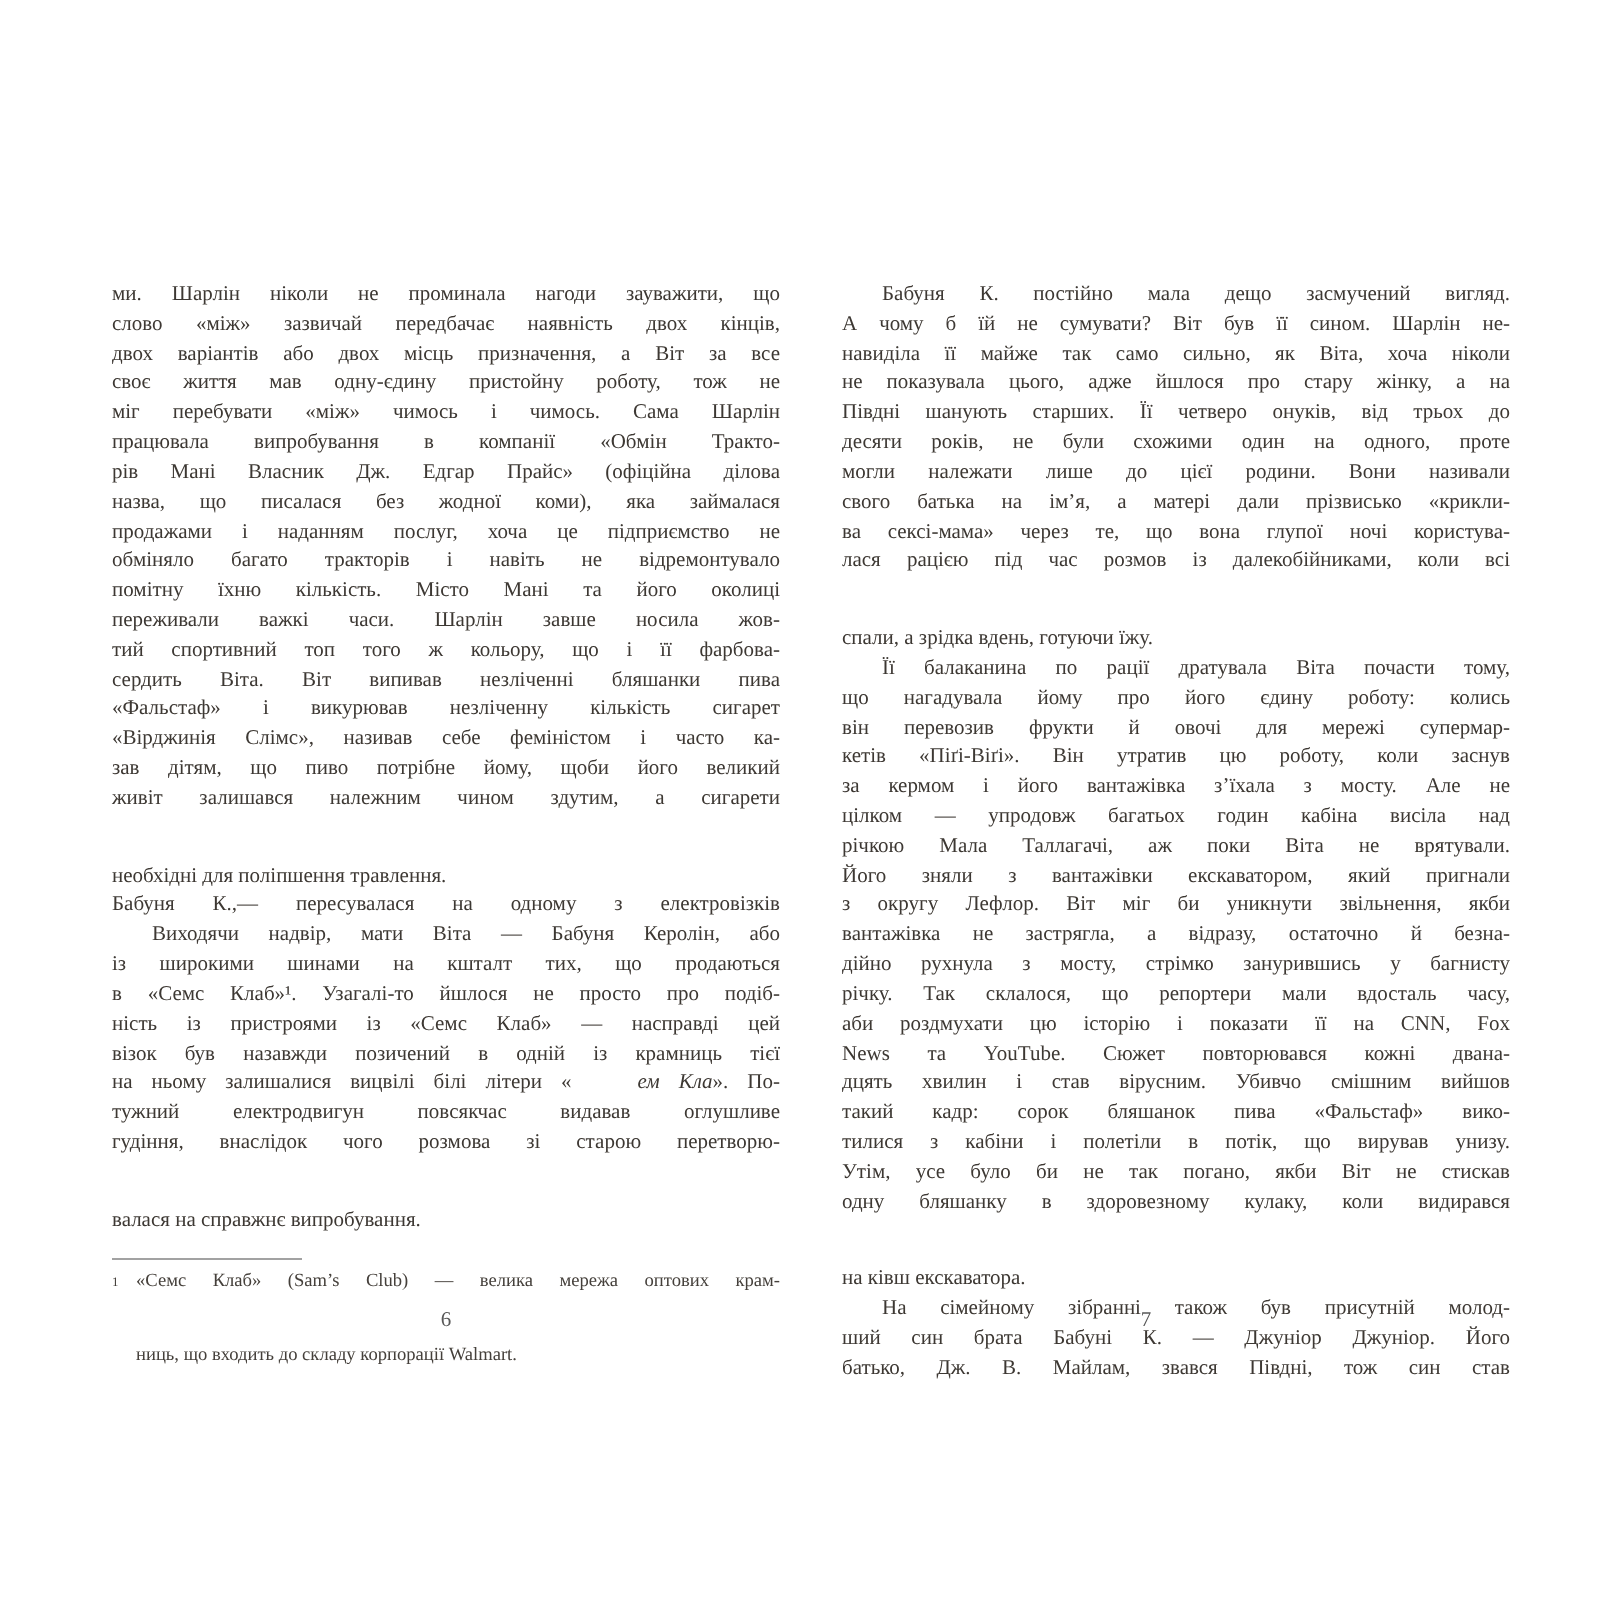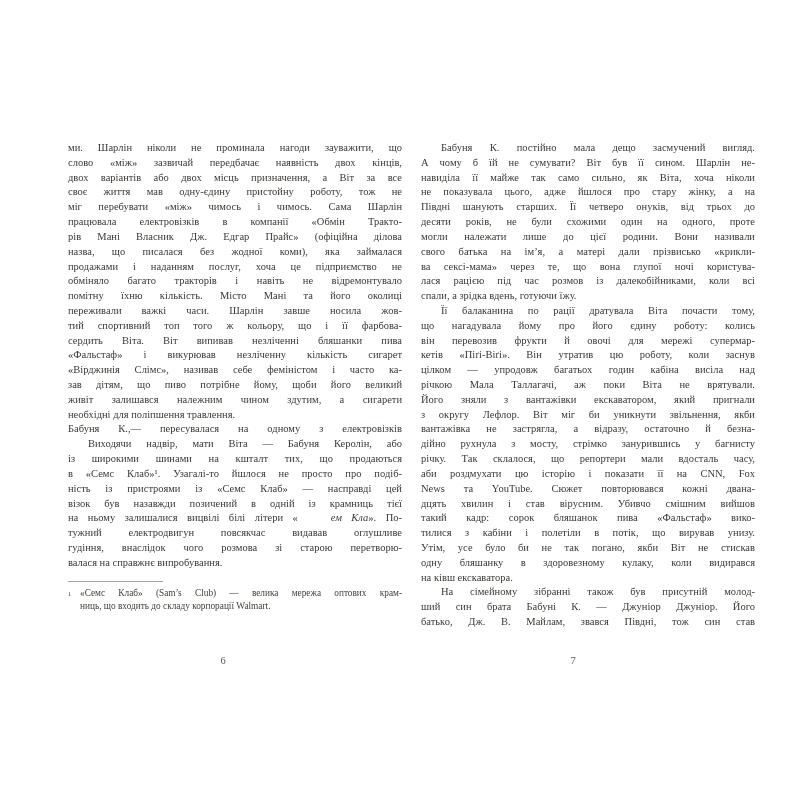--- a/index.html
+++ b/index.html
@@ -11,27 +11,27 @@
     overflow: hidden;
   }
   .page {
     position: absolute;
     top: 141px;
     width: 334px;
     color: #3d3833;
     font-size: 10.5px;
     line-height: 14.82px;
   }
-  .page-left  { left: 68px; }
+  .page-left  { left: 56px; }
   .page-right { left: 421px; }
   .line {
     text-align: justify;
     text-align-last: justify;
   }
-  .line.end { text-align-last: left; }
+  .line.end { text-align-last: left; margin-top: 24px; }
   .line.indent { text-indent: 20px; }
   .fn-rule {
     width: 95px; height: 1px;
     background: #a2a2a2;
     margin: 10px 0 5px 0;
   }
   .footnote {
     font-size: 9.3px;
     line-height: 13px;
     color: #45403b;
@@ -61,21 +61,21 @@
 
 <div>
 
   <div class="page page-left">
     <div>
         <div class="line">ми. Шарлін ніколи не проминала нагоди зауважити, що</div>
         <div class="line">слово «між» зазвичай передбачає наявність двох кінців,</div>
         <div class="line">двох варіантів або двох місць призначення, а Віт за все</div>
         <div class="line">своє життя мав одну-єдину пристойну роботу, тож не</div>
         <div class="line">міг перебувати «між» чимось і чимось. Сама Шарлін</div>
-        <div class="line">працювала електровізків в компанії «Обмін Тракто-</div>
+        <div class="line">працювала випробування в компанії «Обмін Тракто-</div>
         <div class="line">рів Мані Власник Дж. Едгар Прайс» (офіційна ділова</div>
         <div class="line">назва, що писалася без жодної коми), яка займалася</div>
         <div class="line">продажами і наданням послуг, хоча це підприємство не</div>
         <div class="line">обміняло багато тракторів і навіть не відремонтувало</div>
         <div class="line">помітну їхню кількість. Місто Мані та його околиці</div>
         <div class="line">переживали важкі часи. Шарлін завше носила жов-</div>
         <div class="line">тий спортивний топ того ж кольору, що і її фарбова-</div>
         <div class="line">сердить Віта. Віт випивав незліченні бляшанки пива</div>
         <div class="line">«Фальстаф» і викурював незліченну кількість сигарет</div>
         <div class="line">«Вірджинія Слімс», називав себе феміністом і часто ка-</div>
@@ -110,20 +110,21 @@
         <div class="line">десяти років, не були схожими один на одного, проте</div>
         <div class="line">могли належати лише до цієї родини. Вони називали</div>
         <div class="line">свого батька на ім’я, а матері дали прізвисько «крикли-</div>
         <div class="line">ва сексі-мама» через те, що вона глупої ночі користува-</div>
         <div class="line">лася рацією під час розмов із далекобійниками, коли всі</div>
         <div class="line end">спали, а зрідка вдень, готуючи їжу.</div>
         <div class="line indent">Її балаканина по рації дратувала Віта почасти тому,</div>
         <div class="line">що нагадувала йому про його єдину роботу: колись</div>
         <div class="line">він перевозив фрукти й овочі для мережі супермар-</div>
         <div class="line">кетів «Піґі-Віґі». Він утратив цю роботу, коли заснув</div>
+        <div class="line">за кермом і його вантажівка з’їхала з мосту. Але не</div>
         <div class="line">цілком — упродовж багатьох годин кабіна висіла над</div>
         <div class="line">річкою Мала Таллагачі, аж поки Віта не врятували.</div>
         <div class="line">Його зняли з вантажівки екскаватором, який пригнали</div>
         <div class="line">з округу Лефлор. Віт міг би уникнути звільнення, якби</div>
         <div class="line">вантажівка не застрягла, а відразу, остаточно й безна-</div>
         <div class="line">дійно рухнула з мосту, стрімко занурившись у багнисту</div>
         <div class="line">річку. Так склалося, що репортери мали вдосталь часу,</div>
         <div class="line">аби роздмухати цю історію і показати її на CNN, Fox</div>
         <div class="line">News та YouTube. Сюжет повторювався кожні двана-</div>
         <div class="line">дцять хвилин і став вірусним. Убивчо смішним вийшов</div>

